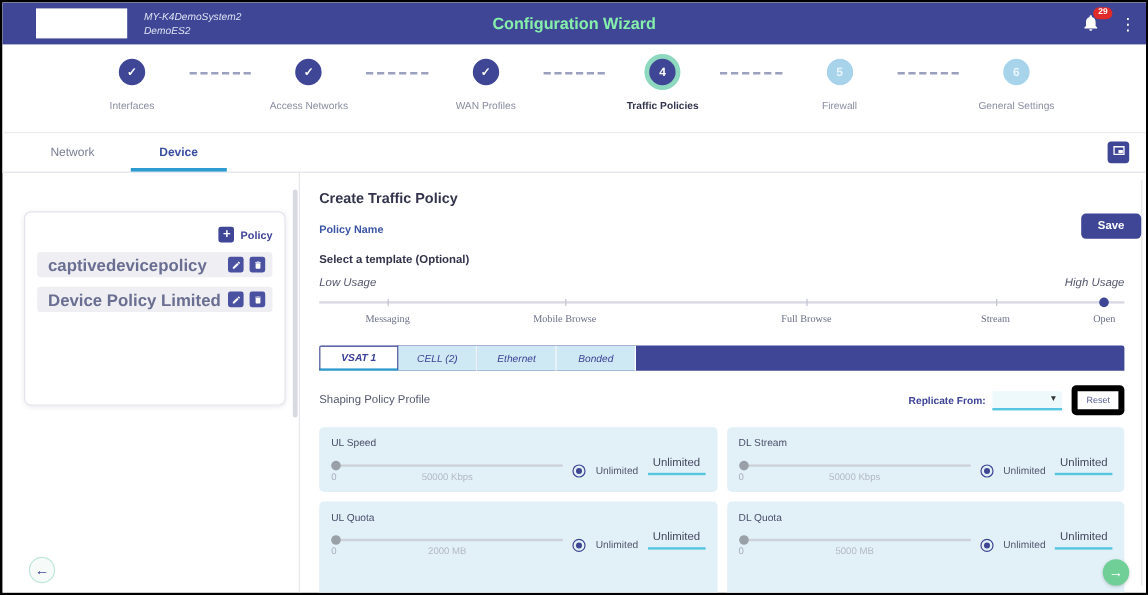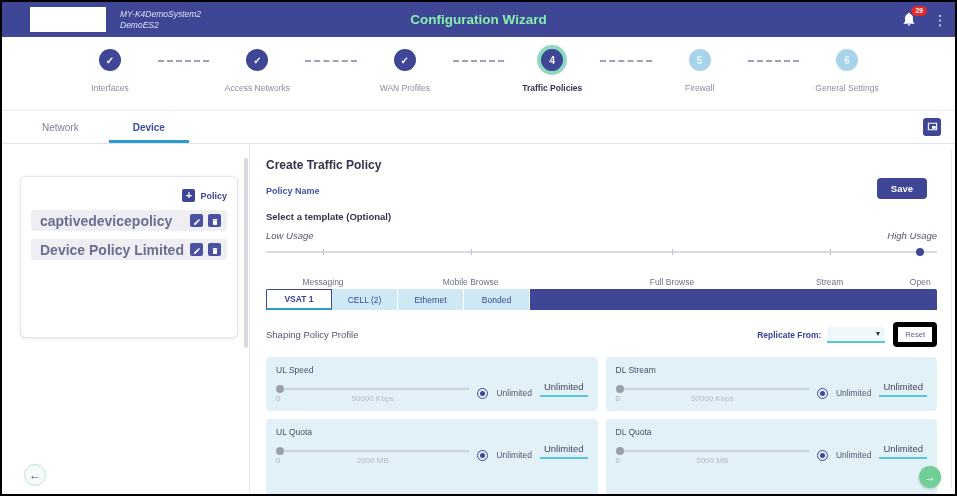--- a/index.html
+++ b/index.html
@@ -51,32 +51,32 @@
   .mini-btn { width:13px; height:13px; border-radius:2px; background:#4a51a0; display:flex; align-items:center; justify-content:center; margin-left:5px; }
 
   .back-fab { position:absolute; left:22px; bottom:8px; width:22px; height:22px; border-radius:50%; background:#f6fbf9; border:1px solid #bfe6d8; color:#3e4695; font-size:12px; display:flex; align-items:center; justify-content:center; }
 
   
   .main { flex:1 1 auto; padding:14px 18px 0 16px; position:relative; overflow:hidden; }
   .main-scroll { position:absolute; right:3px; top:6px; bottom:6px; width:1px; background:#e4e4ea; }
   .main-title { font-size:12px; font-weight:bold; color:#33344c; margin-bottom:14px; }
   .field-label { font-size:9px; font-weight:bold; color:#3c55a5; margin-bottom:5px; }
   .name-input { width:118px; height:20px; font-family:"Liberation Sans", sans-serif; font-size:9.5px; color:#44465c; border:1px solid #e8e8ef; border-bottom:2px solid #56c5e0; background:#fdfdfe; padding:0 6px; outline:none; }
-  .save-btn { position:absolute; right:28px; top:34px; background:#3e4695; color:#fff; font-size:9.5px; font-weight:bold; border:none; border-radius:4px; padding:5px 14px; }
+  .save-btn { position:absolute; right:4px; top:34px; background:#3e4695; color:#fff; font-size:9.5px; font-weight:bold; border:none; border-radius:4px; padding:5px 14px; }
 
   .tpl-label { margin-top:15px; font-size:9.5px; font-weight:bold; color:#33344c; }
   .tpl-ends { display:flex; justify-content:space-between; margin-top:8px; font-size:9.5px; font-style:italic; color:#55576e; }
   .tpl-slider { position:relative; height:10px; margin-top:6px; }
   .tpl-track { position:absolute; left:0; right:0; top:4px; height:2px; background:#d9dae3; }
   .tpl-tick { position:absolute; top:2px; width:1px; height:6px; background:#c2c4d2; }
   .tpl-thumb { position:absolute; top:1px; width:8px; height:8px; border-radius:50%; background:#3e4695; }
-  .tpl-opts { position:relative; height:12px; margin-top:20px; }
+  .tpl-opts { position:relative; height:12px; margin-top:3px;font-family:Liberation Serif, serif; }
   .tpl-opt { position:absolute; transform:translateX(-50%); font-size:8.5px; color:#6b6f85; white-space:nowrap; }
 
-  .iftabs { display:flex; height:21px; background:#3e4695; border-radius:2px 2px 0 0; overflow:hidden; }
+  .iftabs { display:flex; margin-top:16px; height:21px; background:#3e4695; border-radius:2px 2px 0 0; overflow:hidden;font-style:italic; }
   .iftab { width:66px; flex:0 0 auto; display:flex; align-items:center; justify-content:center; font-size:8.5px; color:#3c4397; background:#cfe9f4; border-right:1px solid #fff; }
   .iftab.active { background:#fff; font-weight:bold; border:1px solid #3e4695; border-bottom:2px solid #2b9bd0; }
 
   .shape-head { display:flex; align-items:center; margin-top:12px; }
   .shape-title { font-size:9.5px; color:#55586e; }
   .rep-label { margin-left:auto; font-size:8.5px; font-weight:bold; color:#3c4397; }
   .rep-select { width:58px; height:16px; margin-left:6px; background:#eef9fc; border-bottom:2px solid #56c5e0; display:flex; align-items:center; justify-content:flex-end; padding-right:4px; font-size:7px; color:#333; }
   .reset-btn { margin-left:8px; background:#fff; border:5px solid #000000; border-radius:4px; color:#5a6099; font-size:7.5px; padding:3px 7px; }
 
   .panels { display:grid; grid-template-columns:1fr 1fr; gap:8px; margin-top:10px; }

